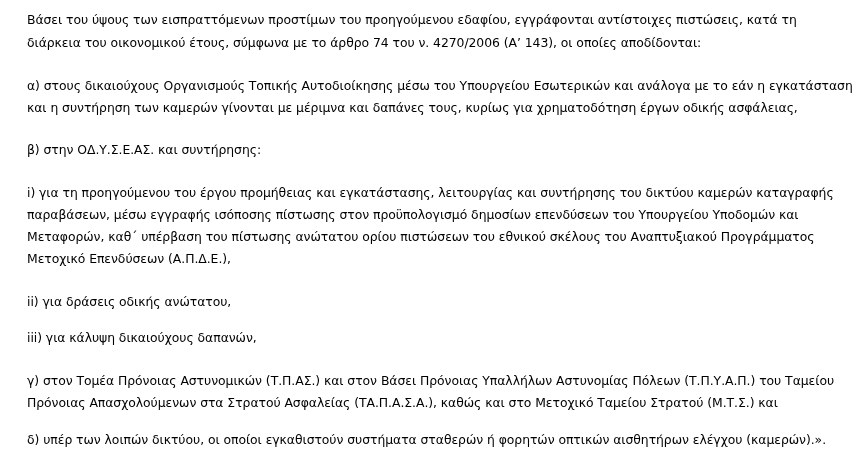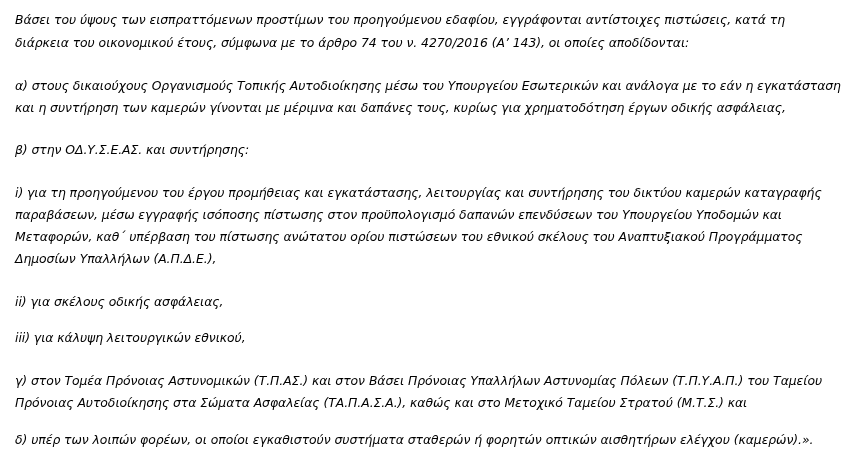--- a/index.html
+++ b/index.html
@@ -18,62 +18,61 @@
       letter-spacing: -0.05px;
     }
     .doc {
       position: absolute;
       left: 11px;
       top: 0;
       width: 900px;
     }
     .line {
       position: absolute;
-      left: 4px;
+      left: 16px;
       white-space: nowrap;
       line-height: 16px;
-      font-style: italic;
     }
   </style>
 </head>
 <body>
 
 <div class="doc">
 
   <div>
     <div class="line" style="top:12px">Βάσει του ύψους των εισπραττόμενων προστίμων του προηγούμενου εδαφίου, εγγράφονται αντίστοιχες πιστώσεις, κατά τη</div>
-    <div class="line" style="top:35px">διάρκεια του οικονομικού έτους, σύμφωνα με το άρθρο 74 του ν. 4270/2016 (Α’ 143), οι οποίες αποδίδονται:</div>
+    <div class="line" style="top:35px">διάρκεια του οικονομικού έτους, σύμφωνα με το άρθρο 74 του ν. 4270/2006 (Α’ 143), οι οποίες αποδίδονται:</div>
   </div>
 
   <div>
     <div class="line" style="top:78px">α) στους δικαιούχους Οργανισμούς Τοπικής Αυτοδιοίκησης μέσω του Υπουργείου Εσωτερικών και ανάλογα με το εάν η εγκατάσταση</div>
     <div class="line" style="top:100px">και η συντήρηση των καμερών γίνονται με μέριμνα και δαπάνες τους, κυρίως για χρηματοδότηση έργων οδικής ασφάλειας,</div>
   </div>
 
   <div>
     <div class="line" style="top:142px">β) στην ΟΔ.Υ.Σ.Ε.ΑΣ. και συντήρησης:</div>
   </div>
 
   <div>
     <div class="line" style="top:185px">i) για τη προηγούμενου του έργου προμήθειας και εγκατάστασης, λειτουργίας και συντήρησης του δικτύου καμερών καταγραφής</div>
-    <div class="line" style="top:207px">παραβάσεων, μέσω εγγραφής ισόποσης πίστωσης στον προϋπολογισμό δαπανών επενδύσεων του Υπουργείου Υποδομών και</div>
+    <div class="line" style="top:207px">παραβάσεων, μέσω εγγραφής ισόποσης πίστωσης στον προϋπολογισμό δημοσίων επενδύσεων του Υπουργείου Υποδομών και</div>
     <div class="line" style="top:229px">Μεταφορών, καθ΄ υπέρβαση του πίστωσης ανώτατου ορίου πιστώσεων του εθνικού σκέλους του Αναπτυξιακού Προγράμματος</div>
-    <div class="line" style="top:251px">Δημοσίων Υπαλλήλων (Α.Π.Δ.Ε.),</div>
+    <div class="line" style="top:251px">Μετοχικό Επενδύσεων (Α.Π.Δ.Ε.),</div>
   </div>
 
   <div>
-    <div class="line" style="top:294px">ii) για σκέλους οδικής ασφάλειας,</div>
+    <div class="line" style="top:294px">ii) για δράσεις οδικής ανώτατου,</div>
   </div>
 
   <div>
-    <div class="line" style="top:330px">iii) για κάλυψη λειτουργικών εθνικού,</div>
+    <div class="line" style="top:330px">iii) για κάλυψη δικαιούχους δαπανών,</div>
   </div>
 
   <div>
     <div class="line" style="top:373px">γ) στον Τομέα Πρόνοιας Αστυνομικών (Τ.Π.ΑΣ.) και στον Βάσει Πρόνοιας Υπαλλήλων Αστυνομίας Πόλεων (Τ.Π.Υ.Α.Π.) του Ταμείου</div>
-    <div class="line" style="top:395px">Πρόνοιας Αυτοδιοίκησης στα Σώματα Ασφαλείας (ΤΑ.Π.Α.Σ.Α.), καθώς και στο Μετοχικό Ταμείου Στρατού (Μ.Τ.Σ.) και</div>
+    <div class="line" style="top:395px">Πρόνοιας Απασχολούμενων στα Στρατού Ασφαλείας (ΤΑ.Π.Α.Σ.Α.), καθώς και στο Μετοχικό Ταμείου Στρατού (Μ.Τ.Σ.) και</div>
   </div>
 
   <div>
-    <div class="line" style="top:432px">δ) υπέρ των λοιπών φορέων, οι οποίοι εγκαθιστούν συστήματα σταθερών ή φορητών οπτικών αισθητήρων ελέγχου (καμερών).».  </div>
+    <div class="line" style="top:432px">δ) υπέρ των λοιπών δικτύου, οι οποίοι εγκαθιστούν συστήματα σταθερών ή φορητών οπτικών αισθητήρων ελέγχου (καμερών).».  </div>
   </div>
 
 </div>
 
 </body></html>

